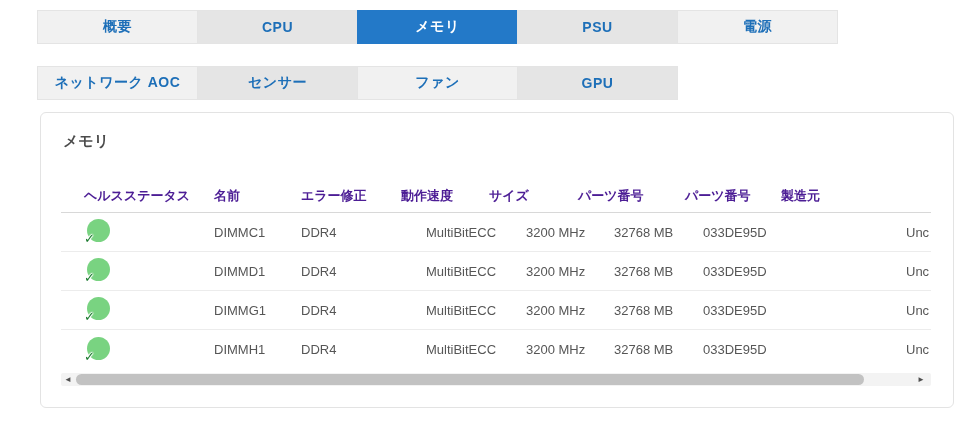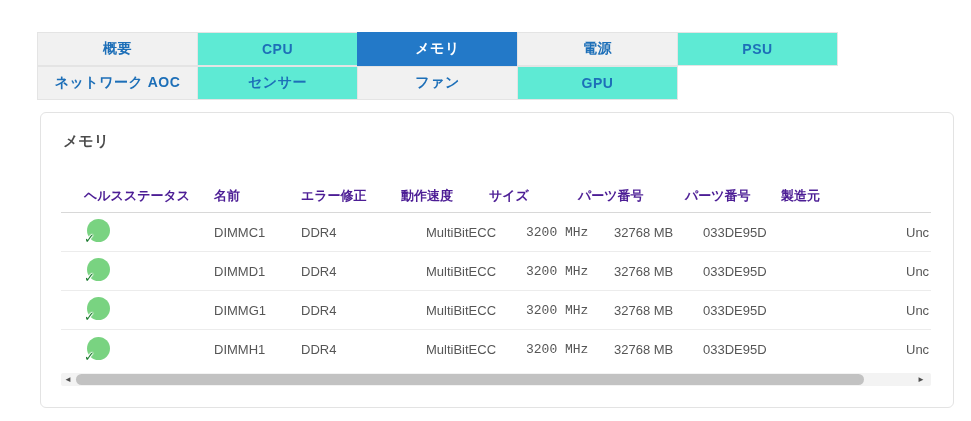--- a/index.html
+++ b/index.html
@@ -5,35 +5,35 @@
   * { box-sizing: border-box; margin: 0; padding: 0; }
   html, body {
     width: 971px; height: 421px;
     background: #ffffff;
     font-family: "Liberation Sans", "DejaVu Sans", sans-serif;
     overflow: hidden;
     position: relative;
   }
   
   .tabs { position: absolute; left: 37px; display: flex; }
-  #tabs-row1 { top: 32px; }
+  #tabs-row1 { top: 10px; }
   #tabs-row2 { top: 66px; }
   .tab {
     width: 161px; height: 34px;
     display: flex; align-items: center; justify-content: center;
     border: 1px solid #e4e4e4;
     margin-left: -1px;
     font-size: 14px; font-weight: bold; letter-spacing: 0.5px;
     color: #1d6fb8;
     cursor: pointer;
     white-space: nowrap;
   }
   .tab:first-child { margin-left: 0; }
   .tab.shade-a { background: #f1f1f1; }
-  .tab.shade-b { background: #5eead4; }
+  .tab.shade-b { background: #e5e5e5; }
   .tab.active { background: #2379c8; border-color: #2379c8; color: #ffffff; }
   
   .panel {
     position: absolute; left: 40px; top: 112px;
     width: 914px; height: 296px;
     background: #ffffff;
     border: 1px solid #e3e3e3;
     border-radius: 6px;
   }
   .panel-title {
@@ -51,21 +51,21 @@
   .drow  { height: 39px; border-bottom: 1px solid #ececec; }
   .drow:last-of-type { border-bottom: none; }
   .cell {
     flex: 0 0 auto;
     padding-left: 23px;
     white-space: nowrap; overflow: hidden;
     font-size: 13px; color: #565656;
   }
   .thead .cell { font-weight: bold; color: #4c1d95; }
   .c0 { width: 130px; } .c1 { width: 87px; }  .c2 { width: 125px; }
-  .c3 { width: 100px; } .c4 { width: 88px; font-family: Liberation Mono, monospace; }  .c5 { width: 89px; }
+  .c3 { width: 100px; } .c4 { width: 88px; }  .c5 { width: 89px; }
   .c6 { width: 107px; } .c7 { width: 96px; }  .c8 { width: 120px; }
   
   .health { position: relative; display: inline-block; width: 26px; height: 26px; vertical-align: middle; }
   .health .dot {
     position: absolute; right: 0; top: 0;
     width: 23px; height: 23px; border-radius: 50%;
     background: #79d381;
   }
   .health .check {
     position: absolute; left: 0; bottom: 0;
@@ -98,22 +98,22 @@
     cursor: pointer;
   }
 </style>
 </head>
 <body>
 
 <div class="tabs" id="tabs-row1">
     <div class="tab shade-a">概要</div>
     <div class="tab shade-b">CPU</div>
     <div class="tab active">メモリ</div>
+    <div class="tab shade-b">PSU</div>
     <div class="tab shade-a">電源</div>
-    <div class="tab shade-b">PSU</div>
   </div>
 <div class="tabs" id="tabs-row2">
     <div class="tab shade-a">ネットワーク AOC</div>
     <div class="tab shade-b">センサー</div>
     <div class="tab shade-a">ファン</div>
     <div class="tab shade-b">GPU</div>
   </div>
 
 <div class="panel">
   <div class="panel-title">メモリ</div>

